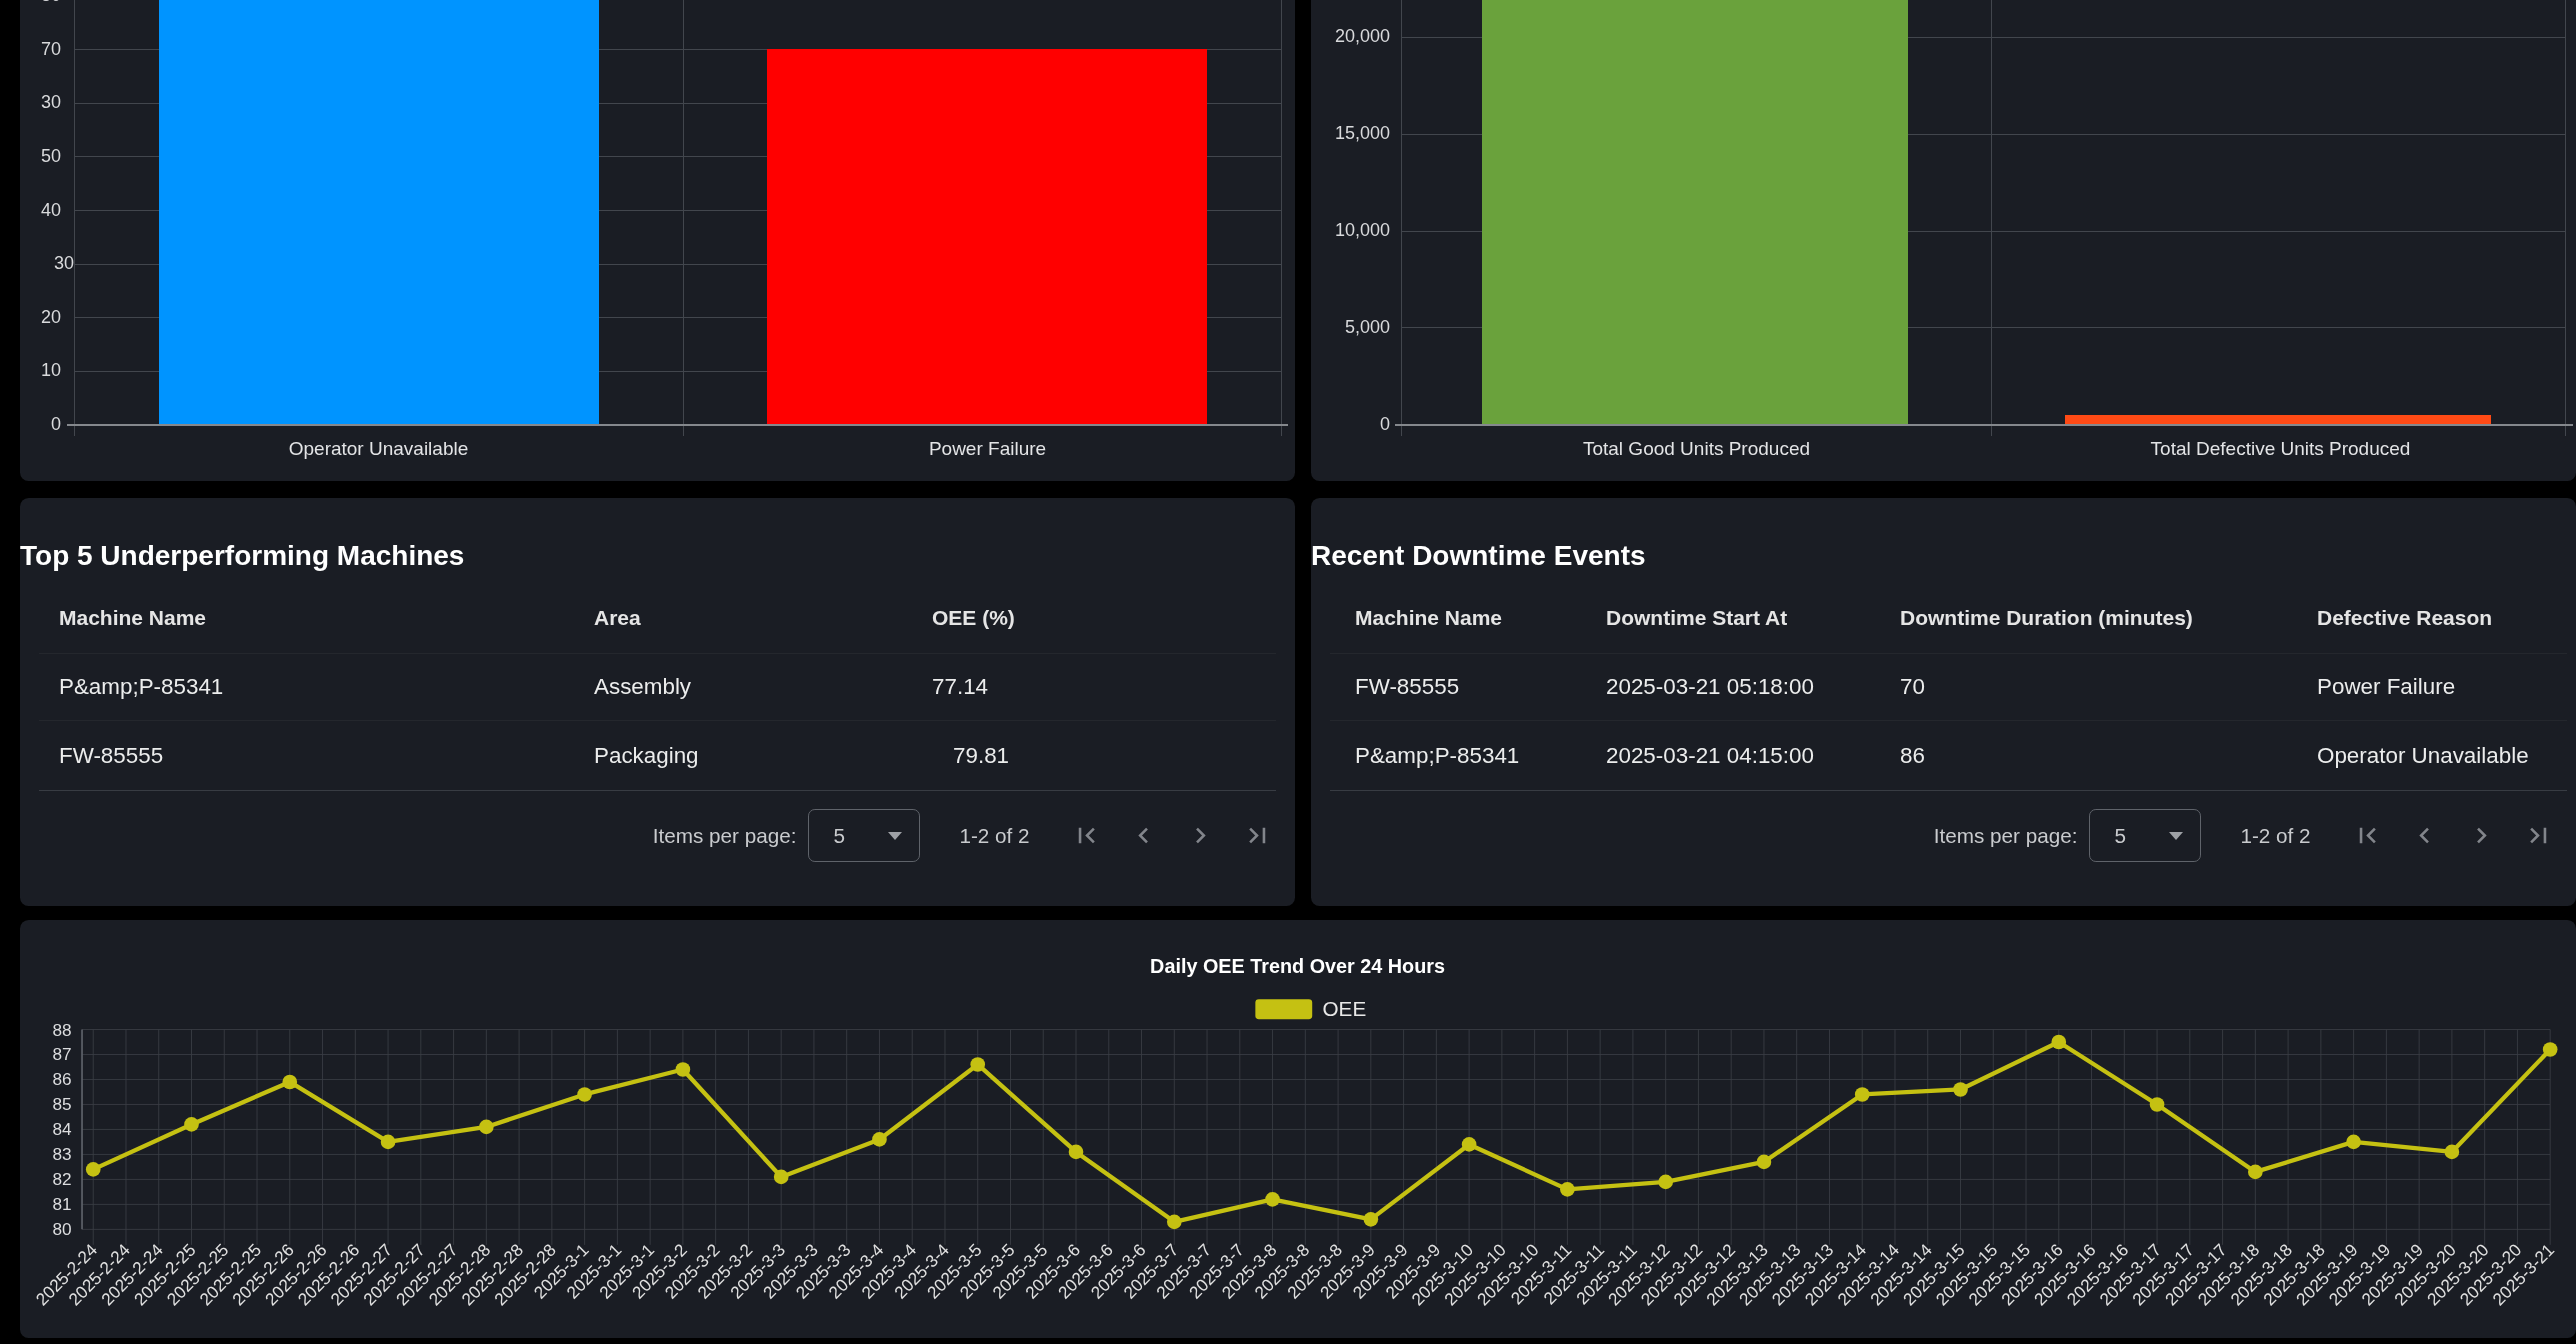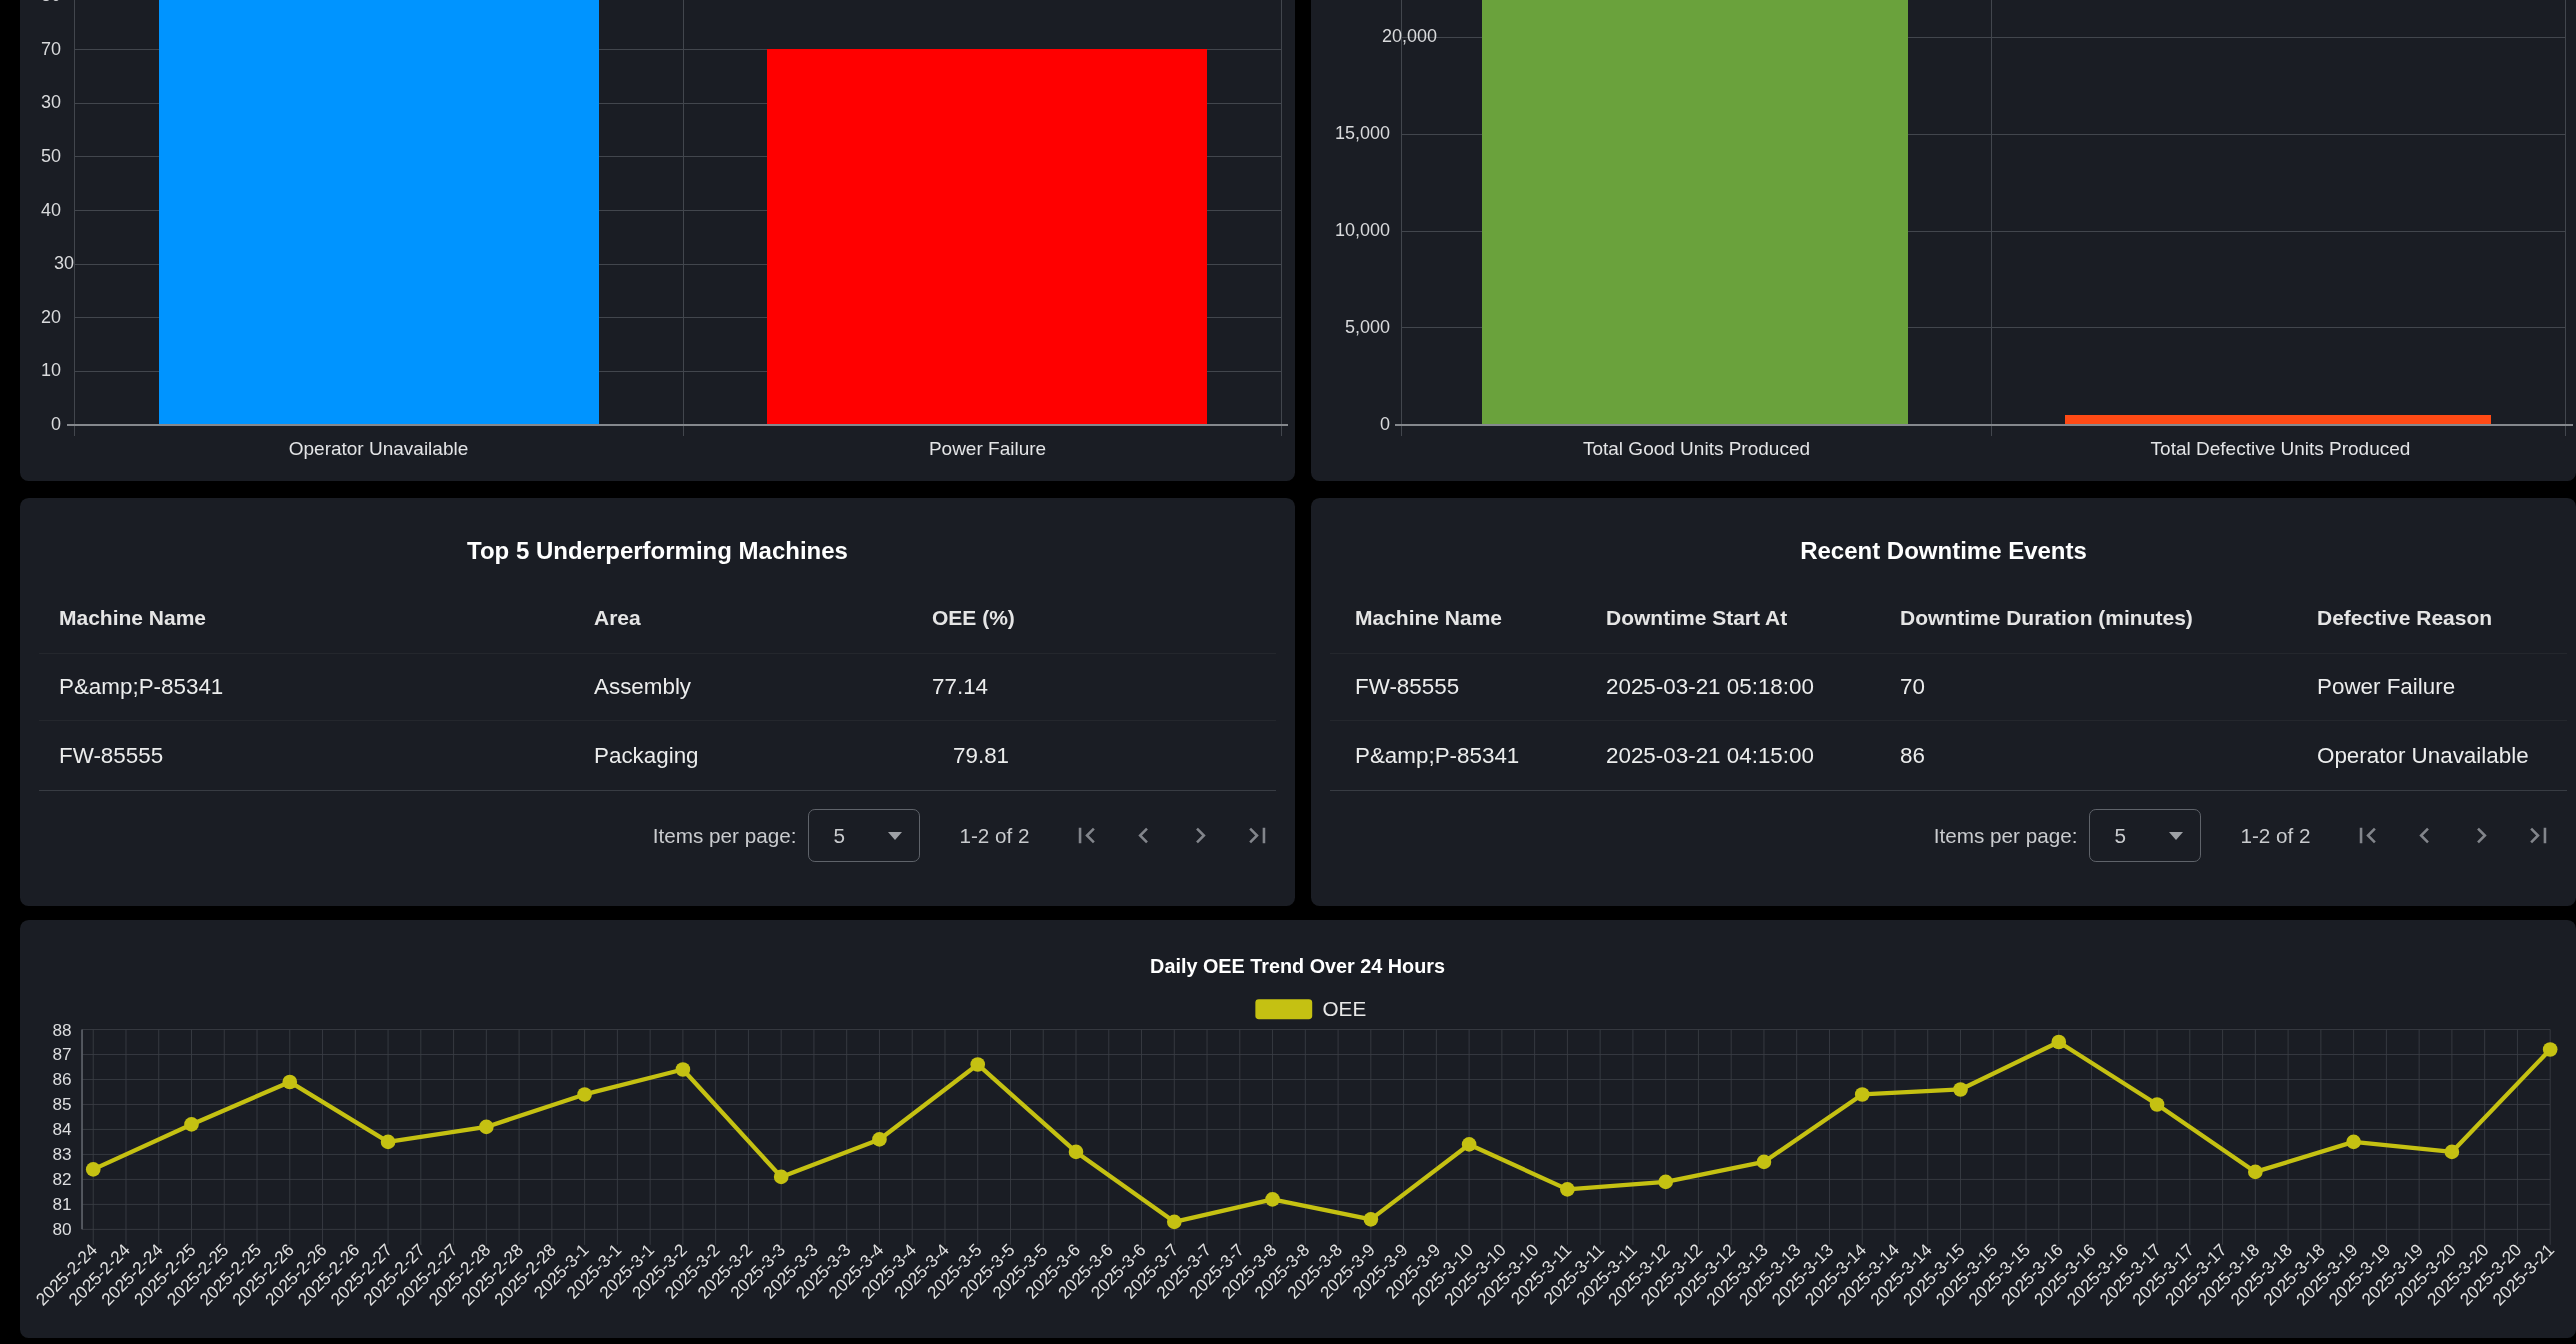--- a/index.html
+++ b/index.html
@@ -5,22 +5,22 @@
   html,body{margin:0;padding:0;background:#000;}
   body{position:relative;width:2576px;height:1344px;overflow:hidden;
        font-family:"Liberation Sans", sans-serif;}
   .card{position:absolute;background:#1a1d24;border-radius:8.6px;}
   .hgrid{position:absolute;height:0.9px;background:#42464d;}
   .vgrid{position:absolute;width:0.9px;background:#42464d;}
   .baseline{position:absolute;height:1.7px;background:#85888d;}
   .ytick{position:absolute;text-align:right;font-size:18px;color:#d9dadc;line-height:19px;}
   .catlabel{position:absolute;text-align:center;font-size:19px;color:#e3e4e6;}
   .bar{position:absolute;}
-  .tbl-title{position:absolute;left:0;width:100%;text-align:center;top:19px;
-             font-size:24px;font-weight:bold;color:#ffffff;}
+  .tbl-title{position:absolute;left:0;width:100%;text-align:left;top:19px;
+             font-size:28px;font-weight:bold;color:#ffffff;}
   .th{position:absolute;font-size:21px;font-weight:bold;color:#e5e5e5;line-height:31px;}
   .td{position:absolute;font-size:22.4px;color:#eceded;line-height:31px;}
   .divider{position:absolute;height:0.9px;background:#24272d;left:19px;}
   .divider.bright{background:#383c43;}
   .paginator{position:absolute;left:0;right:22.4px;top:303px;height:69px;
              display:flex;align-items:center;justify-content:flex-end;
              color:#c9cbce;font-size:20.7px;}
   .pag-select{width:112px;height:53px;border:0.9px solid #5f636a;border-radius:6.9px;
               margin-left:12px;display:flex;align-items:center;justify-content:space-between;
               padding:0 17px 0 24px;box-sizing:border-box;cursor:pointer;}
@@ -66,21 +66,21 @@
     <div class="vgrid" style="left: 680px; top: 0px; height: 496px;"></div>
     <div class="vgrid" style="left: 1254px; top: 0px; height: 496px;"></div>
     <div class="ytick" style="left: 0px; width: 79px; top: 475px;">0</div>
     <div class="hgrid" style="left: 90px; width: 1164px; top: 387px;"></div>
     <div class="ytick" style="left: 0px; width: 79px; top: 378px;">5,000</div>
     <div class="hgrid" style="left: 90px; width: 1164px; top: 291px;"></div>
     <div class="ytick" style="left: 0px; width: 79px; top: 281px;">10,000</div>
     <div class="hgrid" style="left: 90px; width: 1164px; top: 194px;"></div>
     <div class="ytick" style="left: 0px; width: 79px; top: 184px;">15,000</div>
     <div class="hgrid" style="left: 90px; width: 1164px; top: 97px;"></div>
-    <div class="ytick" style="left: 0px; width: 79px; top: 87px; margin-left: 47px;">20,000</div>
+    <div class="ytick" style="left: 0px; width: 79px; top: 87px;">20,000</div>
     <div class="baseline" style="left: 84px; width: 1178px; top: 484px;"></div>
     <div class="bar" style="left: 171px; width: 426px; top: 48px; height: 436px; background: rgb(106, 162, 60);"></div>
     <div class="bar" style="left: 754px; width: 426px; top: 475px; height: 9px; background: rgb(255, 74, 21);"></div>
     <div class="catlabel" style="left: 127px; width: 517px; top: 498px;">Total Good Units Produced</div>
     <div class="catlabel" style="left: 711px; width: 517px; top: 498px;">Total Defective Units Produced</div>
   </section>
 
 <section class="card" id="card-underperforming" style="left:20px;top:498px;width:1275px;height:408px;">
   <h2 class="tbl-title">Top 5 Underperforming Machines</h2>
   <div class="divider" style="top:155px;width:1237px;"></div>

